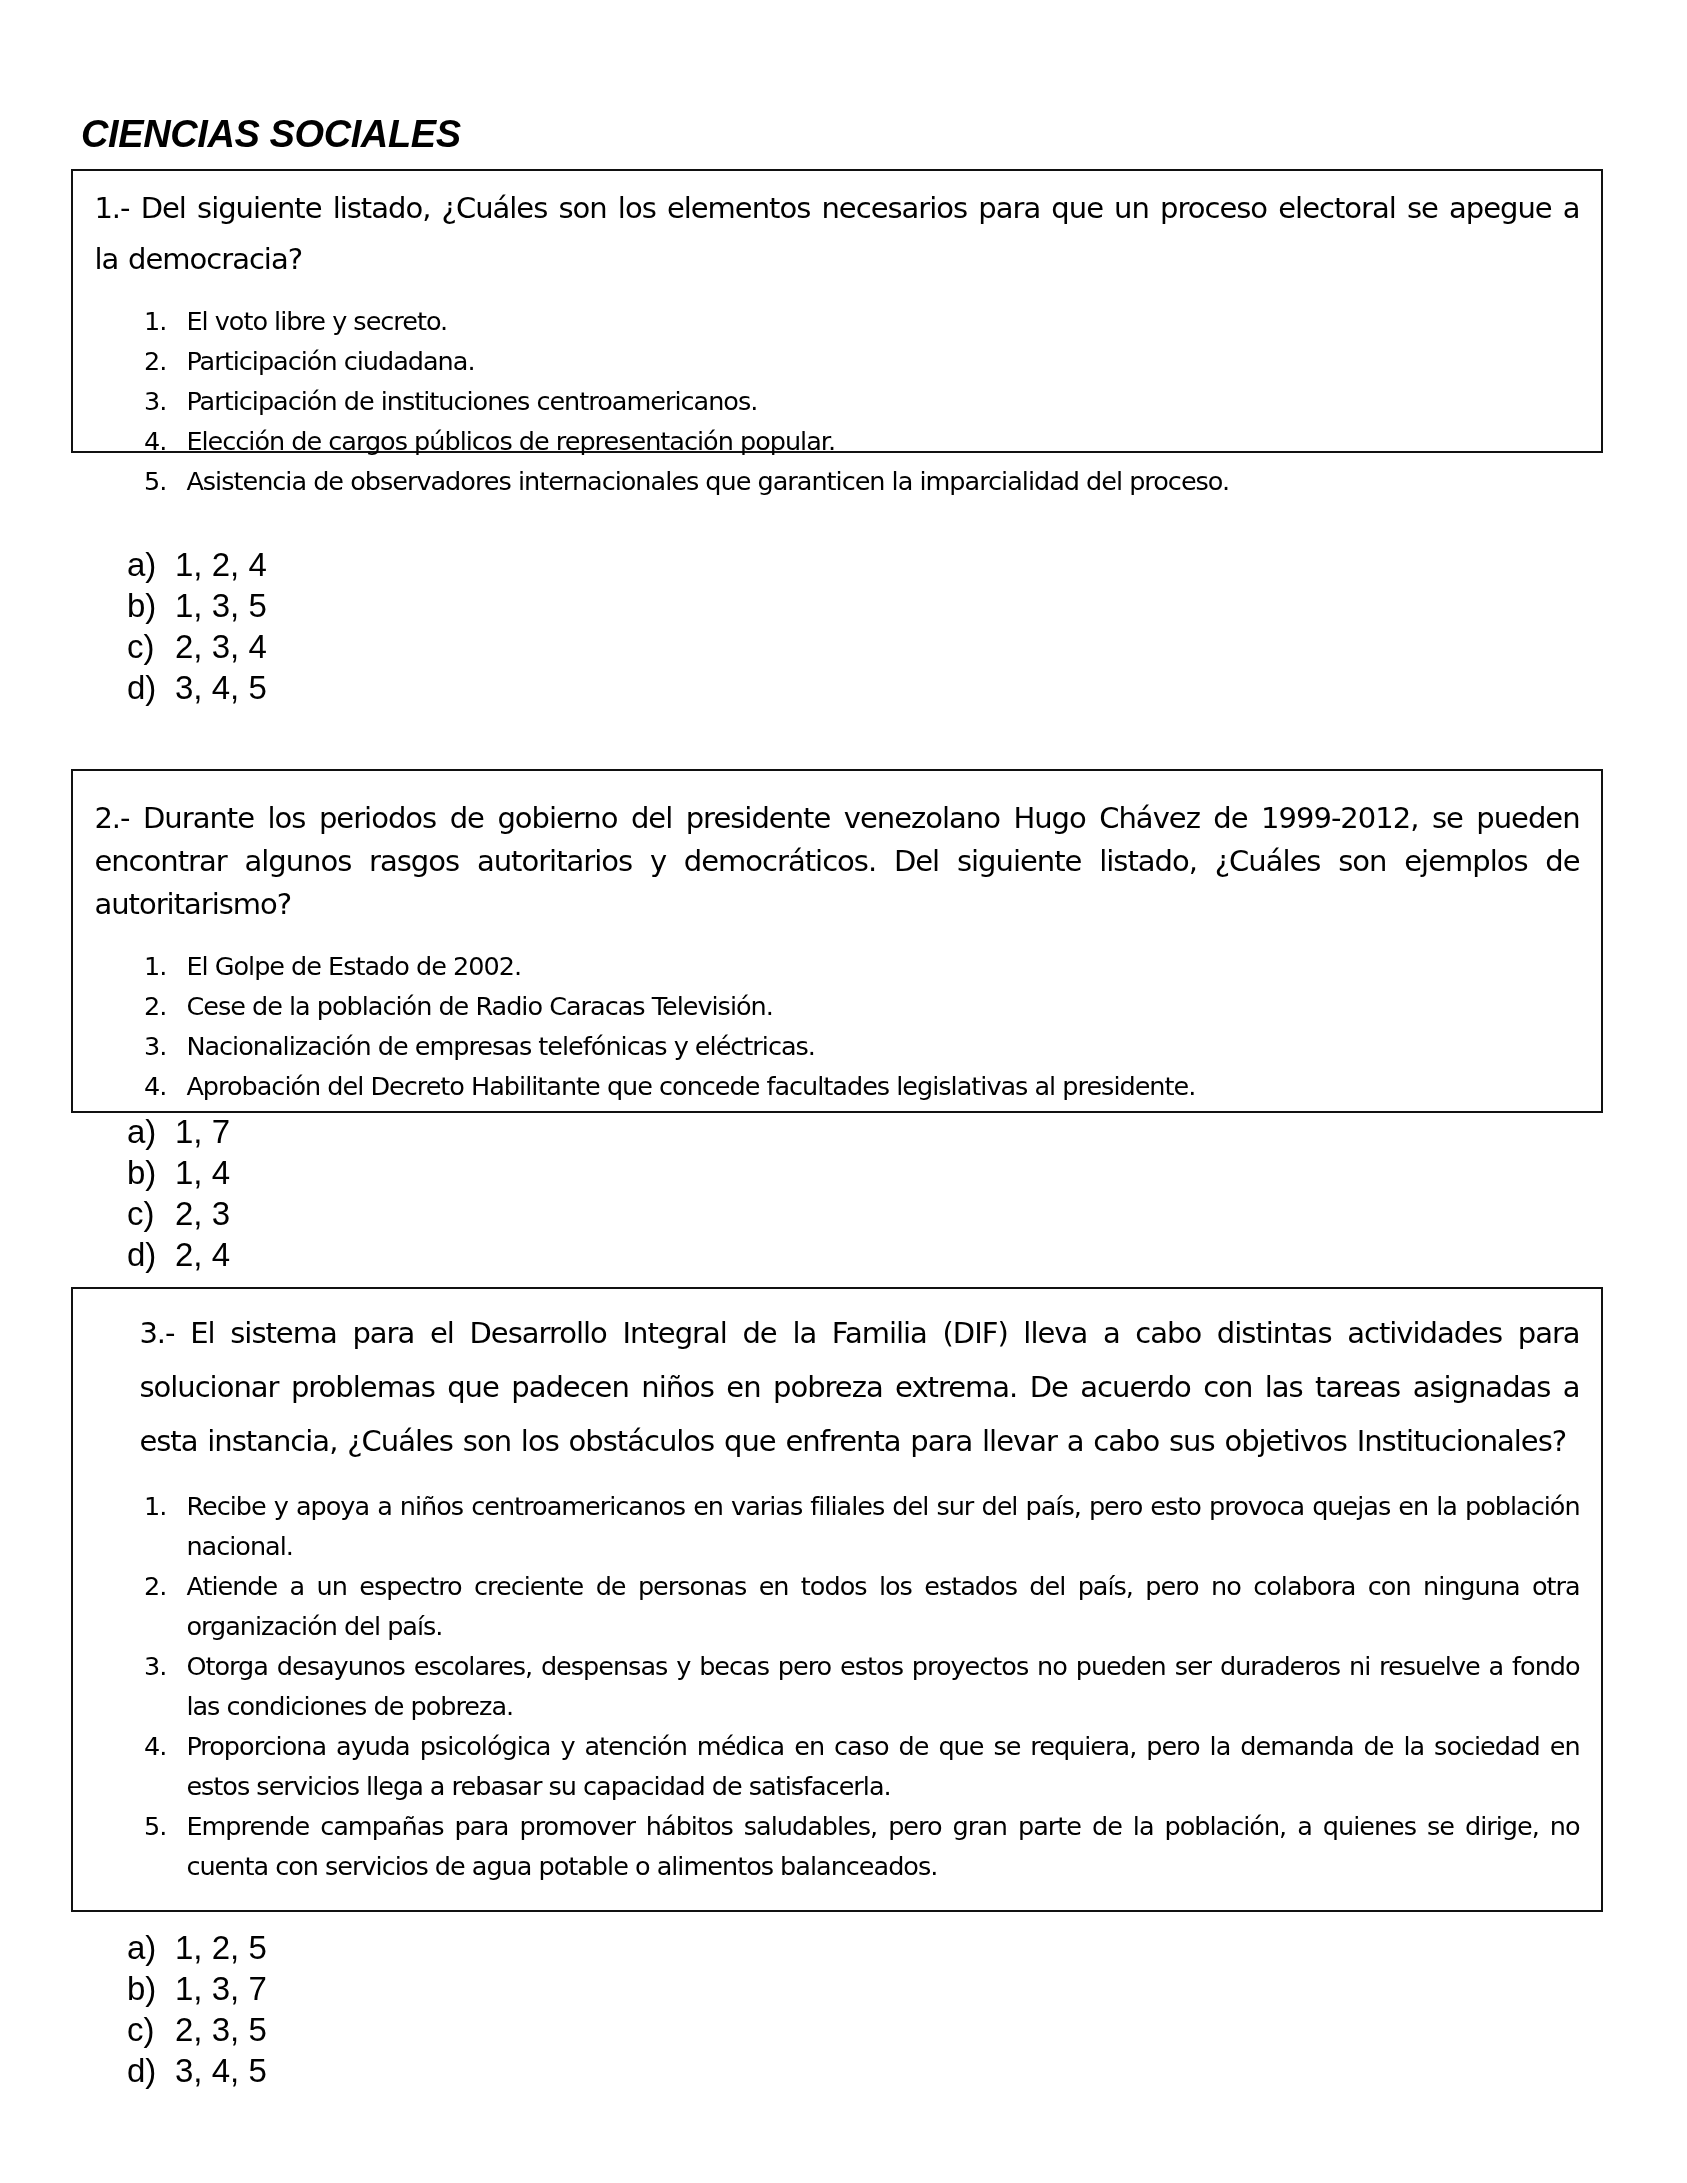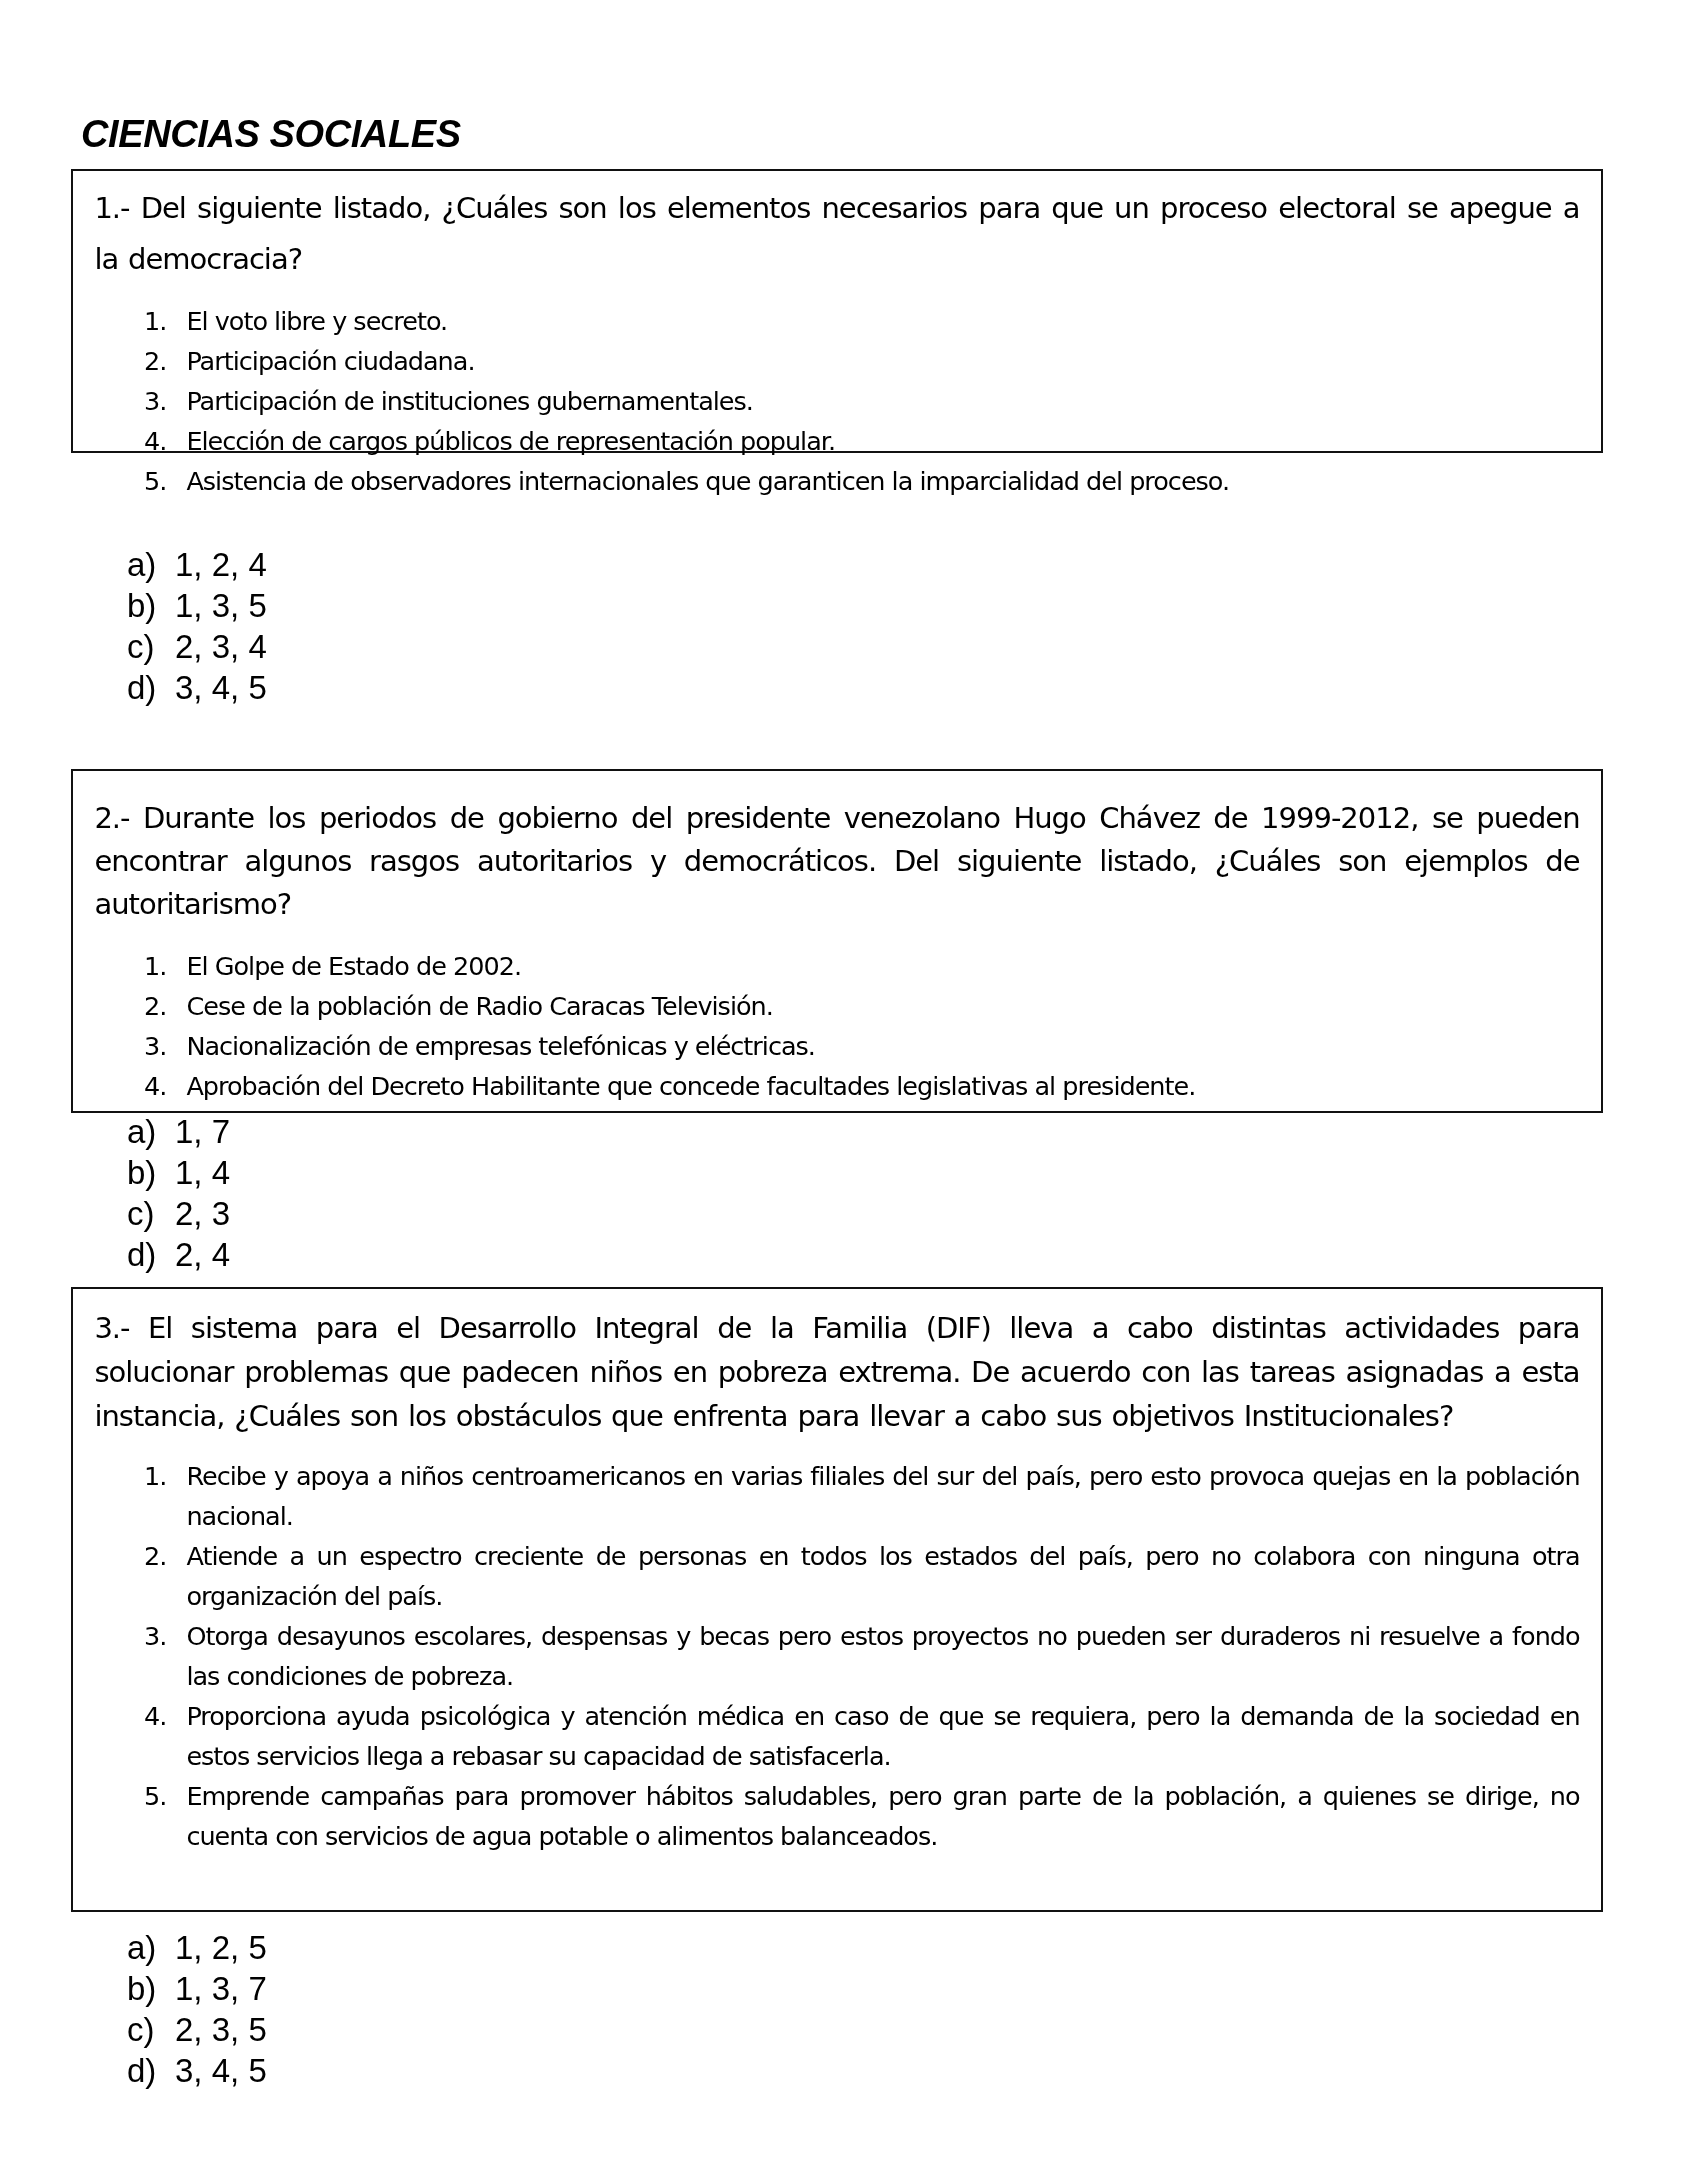--- a/index.html
+++ b/index.html
@@ -98,21 +98,21 @@
     <li style="line-height:40px;">
         <span class="num">1.</span>
         <span class="txt">El voto libre y secreto.</span>
       </li>
     <li style="line-height:40px;">
         <span class="num">2.</span>
         <span class="txt">Participación ciudadana.</span>
       </li>
     <li style="line-height:40px;">
         <span class="num">3.</span>
-        <span class="txt">Participación de instituciones gubernamentales.</span>
+        <span class="txt">Participación de instituciones centroamericanos.</span>
       </li>
     <li style="line-height:40px;">
         <span class="num">4.</span>
         <span class="txt">Elección de cargos públicos de representación popular.</span>
       </li>
     <li style="line-height:40px;">
         <span class="num">5.</span>
         <span class="txt">Asistencia de observadores internacionales que garanticen la imparcialidad del proceso.</span>
       </li>
   </ol>
@@ -172,21 +172,21 @@
       <span class="letter">c)</span>
       <span>2, 3</span>
     </li>
   <li class="opt">
       <span class="letter">d)</span>
       <span>2, 4</span>
     </li>
 </ol>
 
 <div class="qbox" style="top:1287px; height:625px; padding-top:16.5px;">
-  <p class="qstem" style="line-height:44px;">3.- El sistema para el Desarrollo Integral de la Familia (DIF) lleva a cabo distintas actividades para solucionar problemas que padecen niños en pobreza extrema. De acuerdo con las tareas asignadas a esta instancia, ¿Cuáles son los obstáculos que enfrenta para llevar a cabo sus objetivos Institucionales?</p>
+  <p class="qstem" style="line-height:54px;margin-left:45px;">3.- El sistema para el Desarrollo Integral de la Familia (DIF) lleva a cabo distintas actividades para solucionar problemas que padecen niños en pobreza extrema. De acuerdo con las tareas asignadas a esta instancia, ¿Cuáles son los obstáculos que enfrenta para llevar a cabo sus objetivos Institucionales?</p>
   <ol class="qlist" style="margin-top:18px;">
     <li style="line-height:40px;">
         <span class="num">1.</span>
         <span class="txt">Recibe y apoya a niños centroamericanos en varias filiales del sur del país, pero esto provoca quejas en la población nacional.</span>
       </li>
     <li style="line-height:40px;">
         <span class="num">2.</span>
         <span class="txt">Atiende a un espectro creciente de personas en todos los estados del país, pero no colabora con ninguna otra organización del país.</span>
       </li>
     <li style="line-height:40px;">

